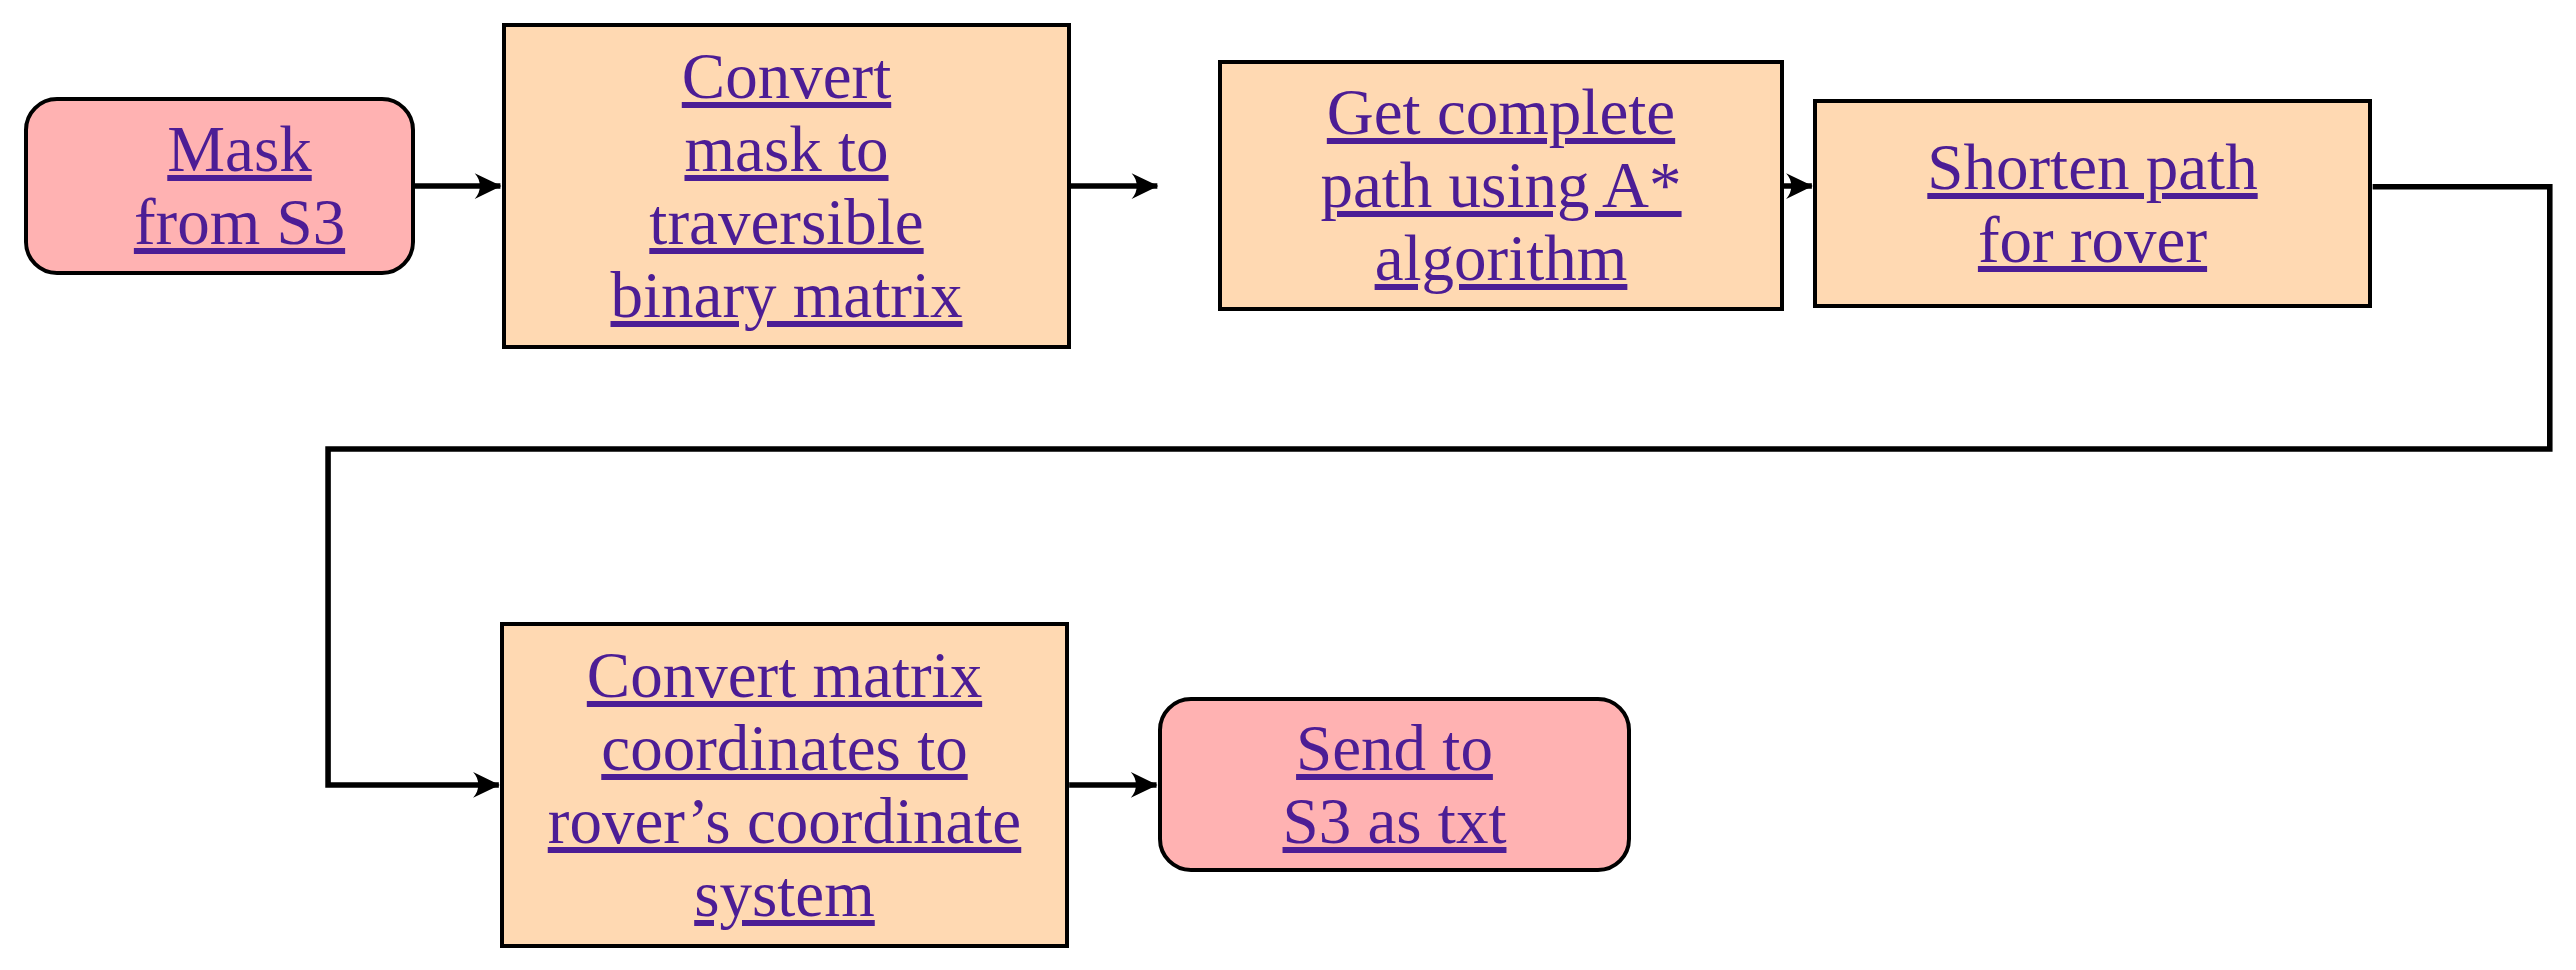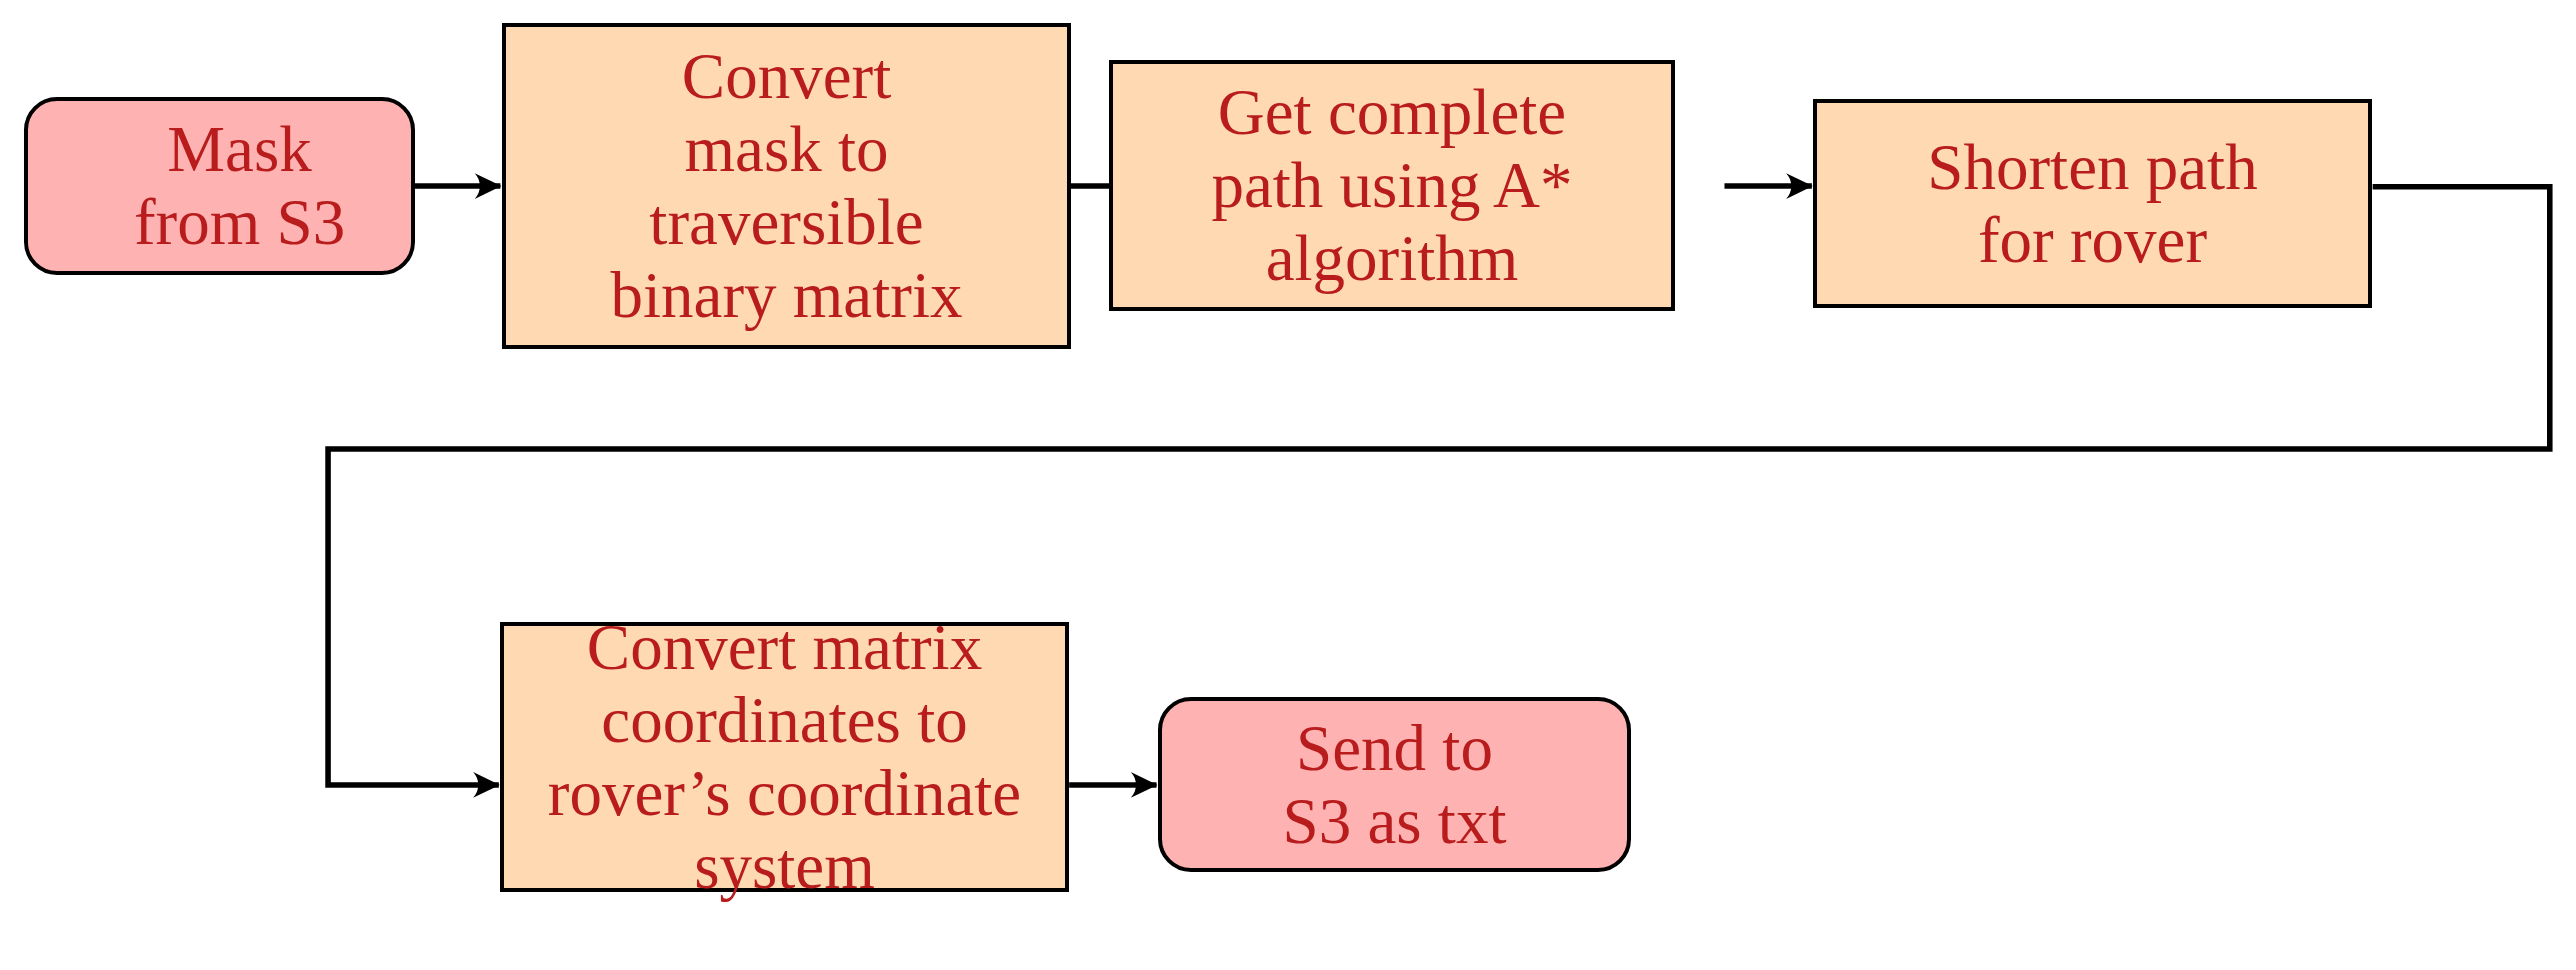--- a/index.html
+++ b/index.html
@@ -44,21 +44,22 @@
     justify-content: center;
     text-align: center;
   }
   .node.process { background: var(--process-fill); }
   .node.terminal { background: var(--terminal-fill); border-radius: 33px; }
   .node .label {
     display: block;
     white-space: pre-line;
     font-size: 65px;
     line-height: 73px;
-    color: #b91c1c;
+    color: #4c1d95;
+    text-decoration: underline;
   }
 </style>
 </head>
 <body>
 
 <div class="canvas">
 
   <svg class="edges" viewBox="0 0 3243 1222" xmlns="http://www.w3.org/2000/svg">
     <defs>
       <marker id="arrowhead" viewBox="0 0 12 12" refX="11.3" refY="6" markerWidth="40" markerHeight="36" markerUnits="userSpaceOnUse" orient="auto">
@@ -77,32 +78,32 @@
 from S3</span>
   </div>
 
   <div class="node process" style="left:502px; top:23px; width:569px; height:326px;">
     <span class="label">Convert
 mask to
 traversible
 binary matrix</span>
   </div>
 
-  <div class="node process" style="left:1109px; top:60px; width:566px; height:251px;">
+  <div class="node process" style="left:1218px; top:60px; width:566px; height:251px;">
     <span class="label">Get complete
 path using A*
 algorithm</span>
   </div>
 
   <div class="node process" style="left:1813px; top:99px; width:559px; height:209px;">
     <span class="label">Shorten path
 for rover</span>
   </div>
 
-  <div class="node process" style="left:500px; top:622px; width:569px; height:270px;">
+  <div class="node process" style="left:500px; top:622px; width:569px; height:326px;">
     <span class="label">Convert matrix
 coordinates to
 rover’s coordinate
 system</span>
   </div>
 
   <div class="node terminal" style="left:1158px; top:697px; width:473px; height:175px;">
     <span class="label">Send to
 S3 as txt</span>
   </div>

